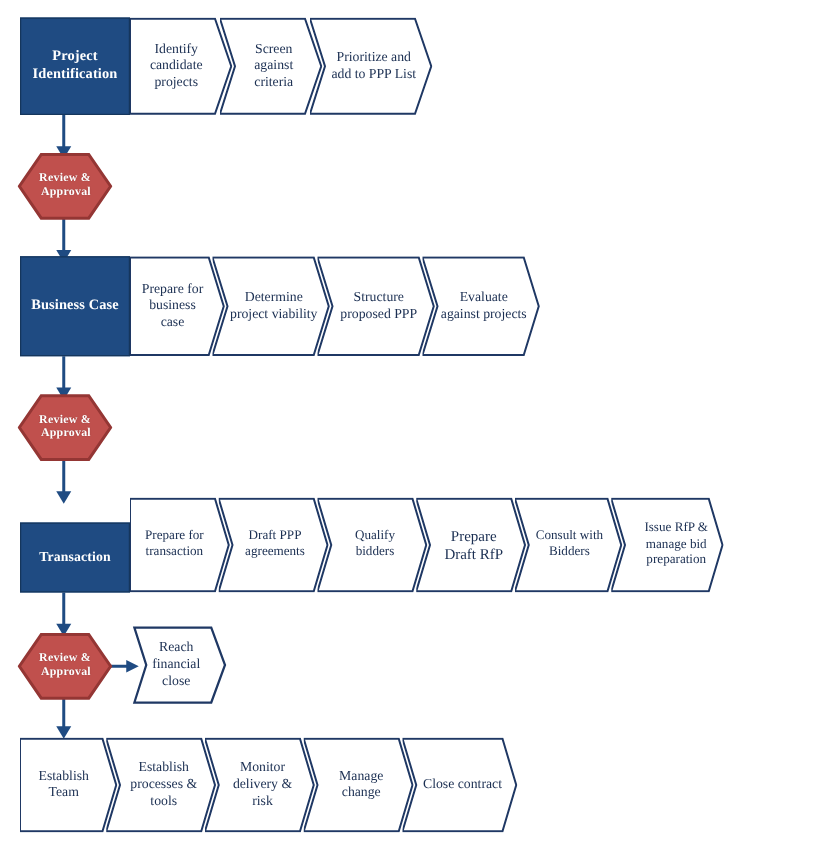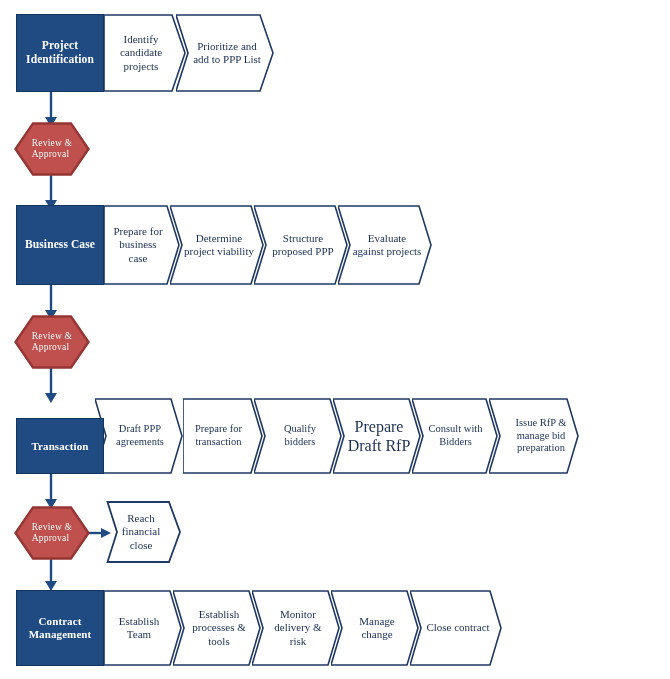--- a/index.html
+++ b/index.html
@@ -72,22 +72,22 @@
     position: absolute;
     display: flex;
     align-items: center;
     justify-content: center;
   }
   .hex-svg { position: absolute; inset: 0; width: 100%; height: 100%; }
   .hex-label {
     position: relative;
     z-index: 2;
     color: #ffffff;
-    font-weight: normal;
-    text-align: left;
+    font-weight: bold;
+    text-align: right;
     line-height: 1.2;
     letter-spacing: .2px;
     text-shadow: 0 0 1px rgba(0,0,0,.25);
   }
 
   
   .connector { position: absolute; }
   .connector svg { display: block; overflow: visible; }
 
   
@@ -166,20 +166,26 @@
       </span>
     </div>
 
     <div class="chev-wrap" style="width:82px; margin-left:0px;">
       <svg class="chev-svg" viewBox="0 0 82 78" preserveAspectRatio="none">
         <path d="M0,1 L68,1 L81,39 L68,77 L0,77 Z" fill="#ffffff" stroke="#1F3864" stroke-width="1.6" vector-effect="non-scaling-stroke"></path>
       </svg>
       <div class="chev-label" style="font-size:11px;">Identify candidate projects</div>
     </div>
 
+    <div class="chev-wrap" style="width:82px; margin-left:-10px;">
+      <svg class="chev-svg" viewBox="0 0 82 78" preserveAspectRatio="none">
+        <path d="M0,1 L68,1 L81,39 L68,77 L0,77 L12,39 Z" fill="#ffffff" stroke="#1F3864" stroke-width="1.6" vector-effect="non-scaling-stroke"></path>
+      </svg>
+      <div class="chev-label shift" style="font-size:11px;">Screen against criteria</div>
+    </div>
 
     <div class="chev-wrap" style="width:98px; margin-left:-10px;">
       <svg class="chev-svg" viewBox="0 0 98 78" preserveAspectRatio="none">
         <path d="M0,1 L84,1 L97,39 L84,77 L0,77 L12,39 Z" fill="#ffffff" stroke="#1F3864" stroke-width="1.6" vector-effect="non-scaling-stroke"></path>
       </svg>
       <div class="chev-label shift" style="font-size:11px;">Prioritize and add to PPP List</div>
     </div>
   </div>
 
   <div class="hexagon" style="left:14px; top:122px; width:76px; height:54px;">
@@ -236,46 +242,46 @@
       <span>Review &amp;</span><br>
       <span>Approval</span>
     </div>
   </div>
 
   <div class="row" style="left:16px; top:398px; width:639px; height:76px;">
     <div class="stage-box" style="width:88px; font-size:11px;margin-top:20px;">
       <span>Transaction</span>
     </div>
 
-    <div class="chev-wrap" style="width:88px; margin-left:-9px;">
-      <svg class="chev-svg" viewBox="0 0 88 76" preserveAspectRatio="none">
-        <path d="M0,1 L76,1 L87,38 L76,75 L0,75 L11,38 Z" fill="#ffffff" stroke="#1F3864" stroke-width="1.6" vector-effect="non-scaling-stroke"></path>
-      </svg>
-      <div class="chev-label shift" style="font-size:10.5px; left:11px; right:9px;">Draft PPP agreements</div>
-    </div>
-
     <div class="chev-wrap" style="width:80px; margin-left:0px;">
       <svg class="chev-svg" viewBox="0 0 80 76" preserveAspectRatio="none">
         <path d="M0,1 L68,1 L79,38 L68,75 L0,75 Z" fill="#ffffff" stroke="#1F3864" stroke-width="1.6" vector-effect="non-scaling-stroke"></path>
       </svg>
       <div class="chev-label" style="font-size:10.5px; left:3px; right:12px;">Prepare for transaction</div>
     </div>
 
     <div class="chev-wrap" style="width:88px; margin-left:-9px;">
       <svg class="chev-svg" viewBox="0 0 88 76" preserveAspectRatio="none">
         <path d="M0,1 L76,1 L87,38 L76,75 L0,75 L11,38 Z" fill="#ffffff" stroke="#1F3864" stroke-width="1.6" vector-effect="non-scaling-stroke"></path>
       </svg>
+      <div class="chev-label shift" style="font-size:10.5px; left:11px; right:9px;">Draft PPP agreements</div>
+    </div>
+
+    <div class="chev-wrap" style="width:88px; margin-left:-9px;">
+      <svg class="chev-svg" viewBox="0 0 88 76" preserveAspectRatio="none">
+        <path d="M0,1 L76,1 L87,38 L76,75 L0,75 L11,38 Z" fill="#ffffff" stroke="#1F3864" stroke-width="1.6" vector-effect="non-scaling-stroke"></path>
+      </svg>
       <div class="chev-label shift" style="font-size:10.5px;">Qualify bidders</div>
     </div>
 
     <div class="chev-wrap" style="width:88px; margin-left:-9px;">
       <svg class="chev-svg" viewBox="0 0 88 76" preserveAspectRatio="none">
         <path d="M0,1 L76,1 L87,38 L76,75 L0,75 L11,38 Z" fill="#ffffff" stroke="#1F3864" stroke-width="1.6" vector-effect="non-scaling-stroke"></path>
       </svg>
-      <div class="chev-label shift" style="font-size:16px;">Prepare Draft RfP</div>
+      <div class="chev-label shift" style="font-size:12px;">Prepare Draft RfP</div>
     </div>
 
     <div class="chev-wrap" style="width:86px; margin-left:-9px;">
       <svg class="chev-svg" viewBox="0 0 86 76" preserveAspectRatio="none">
         <path d="M0,1 L74,1 L85,38 L74,75 L0,75 L11,38 Z" fill="#ffffff" stroke="#1F3864" stroke-width="1.6" vector-effect="non-scaling-stroke"></path>
       </svg>
       <div class="chev-label shift" style="font-size:10.5px; left:9px; right:8px;">Consult with Bidders</div>
     </div>
 
     <div class="chev-wrap" style="width:90px; margin-left:-9px;">
@@ -299,26 +305,20 @@
   </div>
 
   <div class="fin-close" style="left:106px; top:500px; width:76px; height:64px;">
     <svg class="fin-svg" viewBox="0 0 76 64" preserveAspectRatio="none">
       <path d="M1.5,2 L63,2 L74,32 L63,62 L1.5,62 L11,32 Z" fill="#ffffff" stroke="#1F3864" stroke-width="1.8" vector-effect="non-scaling-stroke"></path>
     </svg>
     <div class="fin-label" style="font-size:11px;">Reach financial close</div>
   </div>
 
   <div class="row" style="left:16px; top:590px; width:484px; height:76px;">
-    <div class="stage-box" style="width:88px; font-size:11px;">
-      <span style="display:block">
-        <span>Contract</span><br>
-        <span>Management</span>
-      </span>
-    </div>
 
     <div class="chev-wrap" style="width:78px; margin-left:0px;">
       <svg class="chev-svg" viewBox="0 0 78 76" preserveAspectRatio="none">
         <path d="M0,1 L66,1 L77,38 L66,75 L0,75 Z" fill="#ffffff" stroke="#1F3864" stroke-width="1.6" vector-effect="non-scaling-stroke"></path>
       </svg>
       <div class="chev-label" style="font-size:11px;">Establish Team</div>
     </div>
 
     <div class="chev-wrap" style="width:88px; margin-left:-9px;">
       <svg class="chev-svg" viewBox="0 0 88 76" preserveAspectRatio="none">

